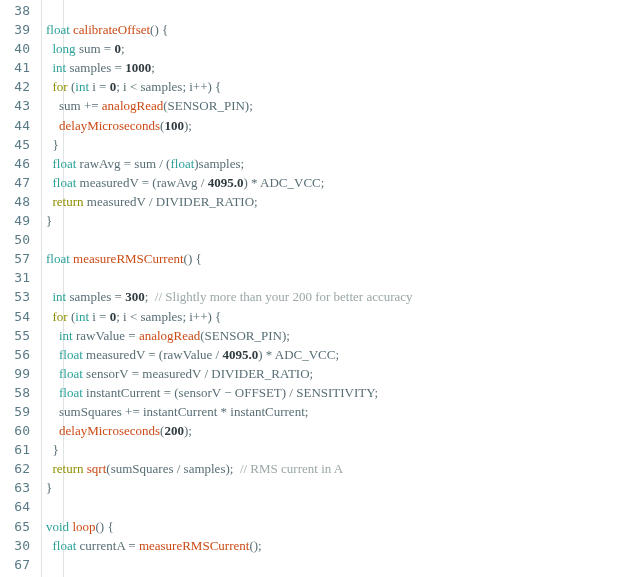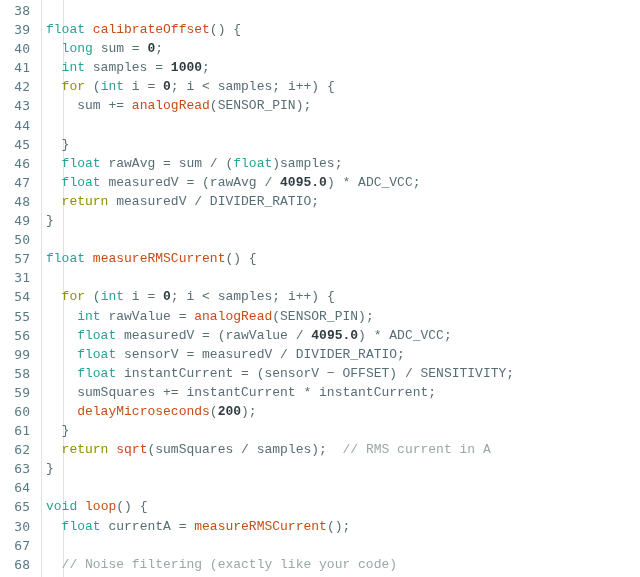--- a/index.html
+++ b/index.html
@@ -46,21 +46,21 @@
     font-family: "DejaVu Sans Mono", monospace;
     letter-spacing: 0px;
   }
 
   .linecode {
     position: absolute;
     left: 46px;
     top: 0;
     color: #586e75;
     font-size: 13px;
-    font-family: Liberation Mono, monospace;
+    font-family: Liberation Serif, serif;
     white-space: pre;
   }
 
   
   .guide {
     position: absolute;
     width: 1px;
     background: #dfe3e4;
     top: 0;
     bottom: 0;
@@ -82,29 +82,30 @@
 <div id="editor">
   <div class="guide g1"></div>
   <div class="guide g2"></div>
   <div class="code-area" id="code-area">
       <div class="line"><span class="lineno">38</span><span class="linecode"></span></div>
       <div class="line"><span class="lineno">39</span><span class="linecode"><span class="t-type">float</span><span class="t-plain"> </span><span class="t-fn">calibrateOffset</span><span class="t-plain">() {</span></span></div>
       <div class="line"><span class="lineno">40</span><span class="linecode"><span class="t-plain">  </span><span class="t-type">long</span><span class="t-plain"> sum = </span><span class="t-num">0</span><span class="t-plain">;</span></span></div>
       <div class="line"><span class="lineno">41</span><span class="linecode"><span class="t-plain">  </span><span class="t-type">int</span><span class="t-plain"> samples = </span><span class="t-num">1000</span><span class="t-plain">;</span></span></div>
       <div class="line"><span class="lineno">42</span><span class="linecode"><span class="t-plain">  </span><span class="t-kw">for</span><span class="t-plain"> (</span><span class="t-type">int</span><span class="t-plain"> i = </span><span class="t-num">0</span><span class="t-plain">; i &lt; samples; i++) {</span></span></div>
       <div class="line"><span class="lineno">43</span><span class="linecode"><span class="t-plain">    sum += </span><span class="t-fn">analogRead</span><span class="t-plain">(SENSOR_PIN);</span></span></div>
-      <div class="line"><span class="lineno">44</span></div>
+      <div class="line"><span class="lineno">44</span><span class="linecode"><span class="t-plain">    </span><span class="t-fn">delayMicroseconds</span><span class="t-plain">(</span><span class="t-num">100</span><span class="t-plain">);</span></span></div>
       <div class="line"><span class="lineno">45</span><span class="linecode"><span class="t-plain">  }</span></span></div>
       <div class="line"><span class="lineno">46</span><span class="linecode"><span class="t-plain">  </span><span class="t-type">float</span><span class="t-plain"> rawAvg = sum / (</span><span class="t-type">float</span><span class="t-plain">)samples;</span></span></div>
       <div class="line"><span class="lineno">47</span><span class="linecode"><span class="t-plain">  </span><span class="t-type">float</span><span class="t-plain"> measuredV = (rawAvg / </span><span class="t-num">4095.0</span><span class="t-plain">) * ADC_VCC;</span></span></div>
       <div class="line"><span class="lineno">48</span><span class="linecode"><span class="t-plain">  </span><span class="t-kw">return</span><span class="t-plain"> measuredV / DIVIDER_RATIO;</span></span></div>
       <div class="line"><span class="lineno">49</span><span class="linecode"><span class="t-plain">}</span></span></div>
       <div class="line"><span class="lineno">50</span><span class="linecode"></span></div>
       <div class="line"><span class="lineno">57</span><span class="linecode"><span class="t-type">float</span><span class="t-plain"> </span><span class="t-fn">measureRMSCurrent</span><span class="t-plain">() {</span></span></div>
       <div class="line"><span class="lineno">31</span></div>
+      <div class="line"><span class="lineno">53</span><span class="linecode"><span class="t-plain">  </span><span class="t-type">int</span><span class="t-plain"> samples = </span><span class="t-num">300</span><span class="t-plain">;  </span><span class="t-cmt">// Slightly more than your 200 for better accuracy</span></span></div>
       <div class="line"><span class="lineno">54</span><span class="linecode"><span class="t-plain">  </span><span class="t-kw">for</span><span class="t-plain"> (</span><span class="t-type">int</span><span class="t-plain"> i = </span><span class="t-num">0</span><span class="t-plain">; i &lt; samples; i++) {</span></span></div>
       <div class="line"><span class="lineno">55</span><span class="linecode"><span class="t-plain">    </span><span class="t-type">int</span><span class="t-plain"> rawValue = </span><span class="t-fn">analogRead</span><span class="t-plain">(SENSOR_PIN);</span></span></div>
       <div class="line"><span class="lineno">56</span><span class="linecode"><span class="t-plain">    </span><span class="t-type">float</span><span class="t-plain"> measuredV = (rawValue / </span><span class="t-num">4095.0</span><span class="t-plain">) * ADC_VCC;</span></span></div>
       <div class="line"><span class="lineno">99</span><span class="linecode"><span class="t-plain">    </span><span class="t-type">float</span><span class="t-plain"> sensorV = measuredV / DIVIDER_RATIO;</span></span></div>
       <div class="line"><span class="lineno">58</span><span class="linecode"><span class="t-plain">    </span><span class="t-type">float</span><span class="t-plain"> instantCurrent = (sensorV − OFFSET) / SENSITIVITY;</span></span></div>
       <div class="line"><span class="lineno">59</span><span class="linecode"><span class="t-plain">    sumSquares += instantCurrent * instantCurrent;</span></span></div>
       <div class="line"><span class="lineno">60</span><span class="linecode"><span class="t-plain">    </span><span class="t-fn">delayMicroseconds</span><span class="t-plain">(</span><span class="t-num">200</span><span class="t-plain">);</span></span></div>
       <div class="line"><span class="lineno">61</span><span class="linecode"><span class="t-plain">  }</span></span></div>
       <div class="line"><span class="lineno">62</span><span class="linecode"><span class="t-plain">  </span><span class="t-kw">return</span><span class="t-plain"> </span><span class="t-fn">sqrt</span><span class="t-plain">(sumSquares / samples);  </span><span class="t-cmt">// RMS current in A</span></span></div>
       <div class="line"><span class="lineno">63</span><span class="linecode"><span class="t-plain">}</span></span></div>

